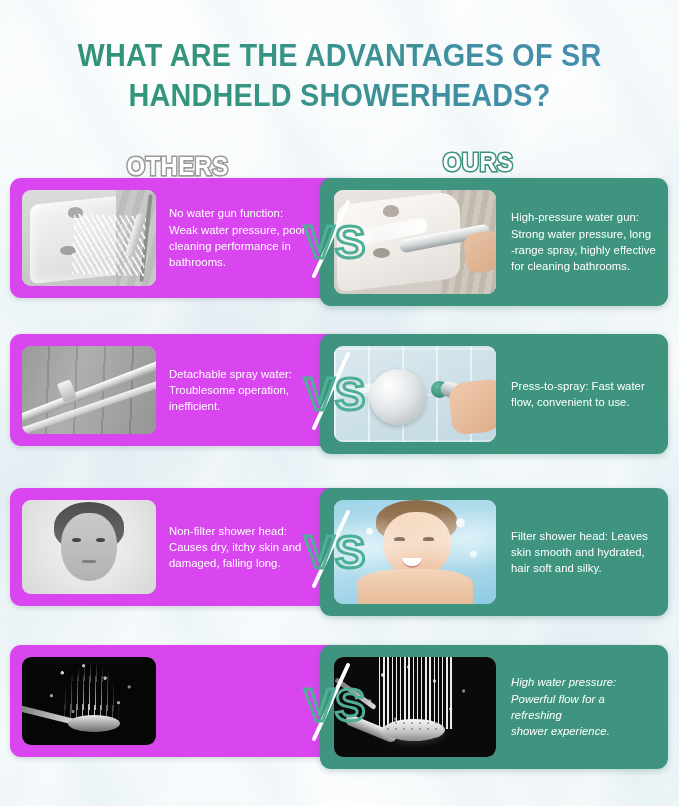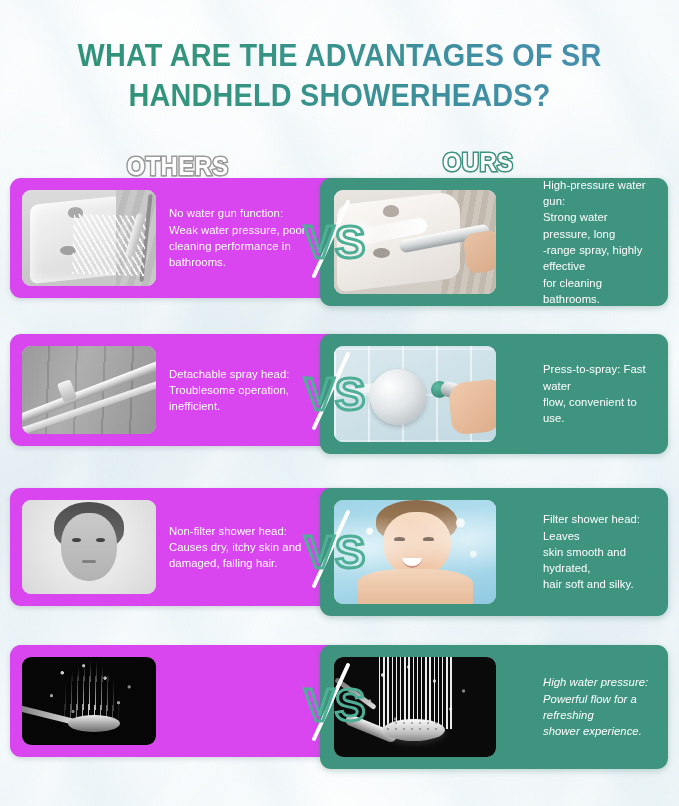--- a/index.html
+++ b/index.html
@@ -105,21 +105,20 @@
     padding:12px;
     z-index:1;
   }
   .card-right {
     left:320px;
     width:348px;
     background:#3f9480;
     box-shadow:0 2px 6px rgba(50,110,100,.28);
     padding:12px 12px 12px 14px;
     z-index:2;
-    gap:32px;
   }
   .photo {
     border-radius:9px;
     overflow:hidden;
     position:relative;
     flex:0 0 auto;
     background:#cfcfcf;
   }
   .card-left .photo  { width:134px; }
   .card-right .photo { width:162px; }
@@ -478,21 +477,21 @@
   <div class="row" style="top:334px;">
     <div class="card card-left" style="height:112px;">
       <div class="photo gray" style="height:88px;">
         <div class="ph-fill art-bar">
           <div class="tile"></div>
             <div class="rod"></div>
             <div class="bracket"></div>
             <div class="rod2"></div>
         </div>
       </div>
-      <div class="blurb">Detachable spray head:
+      <div class="blurb">Detachable spray water:
 Troublesome operation,
 inefficient.</div>
     </div>
 
     <div class="card card-right" style="height:120px;">
       <div class="photo" style="height:96px;">
         <div class="ph-fill art-press">
           <div class="tiles"></div>
             <div class="stream"></div>
             <div class="head"></div>
@@ -519,21 +518,21 @@
         <div class="ph-fill art-face-dull">
           <div class="hair"></div>
             <div class="face"></div>
           <div class="eye l"></div>
             <div class="eye r"></div>
             <div class="mouth"></div>
         </div>
       </div>
       <div class="blurb">Non-filter shower head:
 Causes dry, itchy skin and
-damaged, falling hair.</div>
+damaged, falling long.</div>
     </div>
 
     <div class="card card-right" style="height:128px;">
       <div class="photo" style="height:104px;">
         <div class="ph-fill art-face-fresh">
           <div class="hair"></div>
             <div class="face"></div>
           <div class="eye l"></div>
             <div class="eye r"></div>
             <div class="smile"></div>

